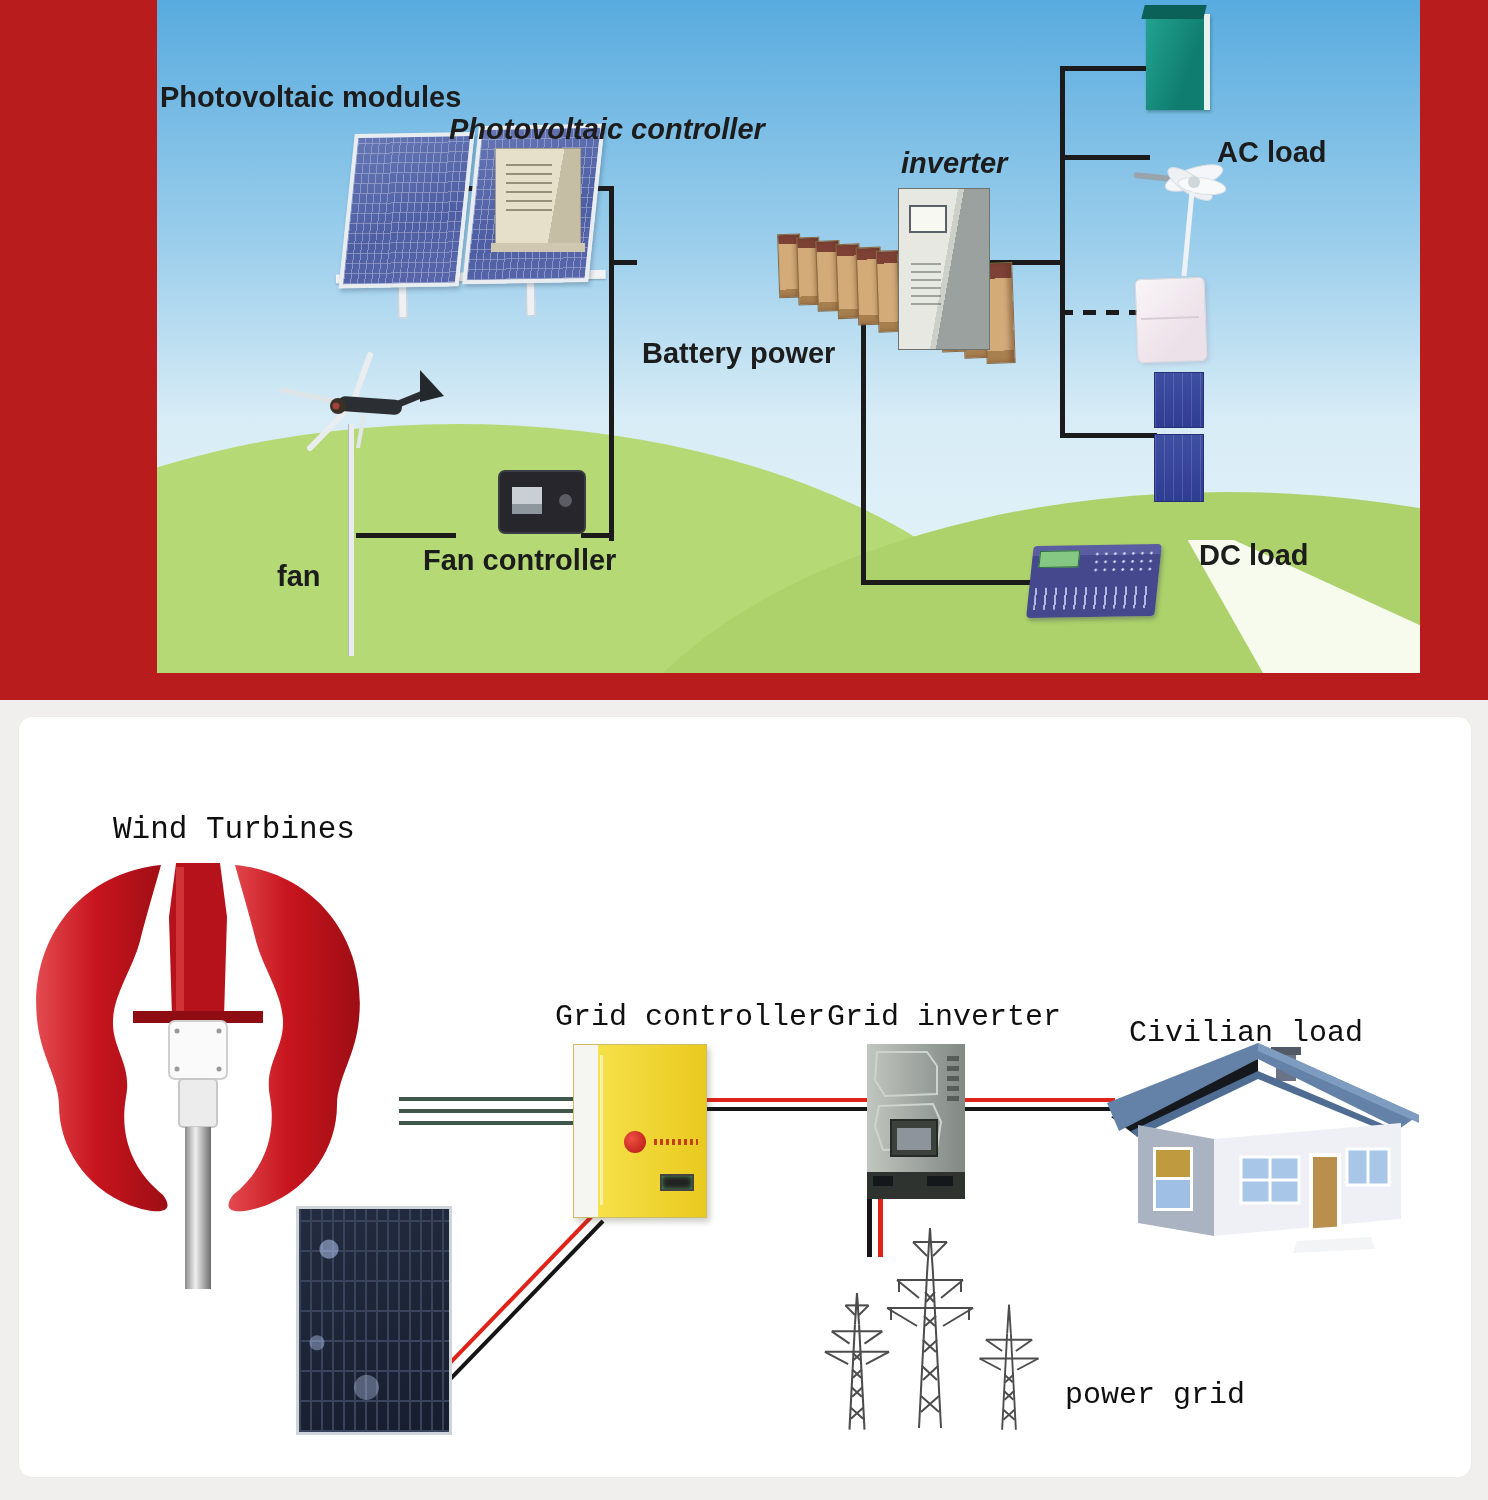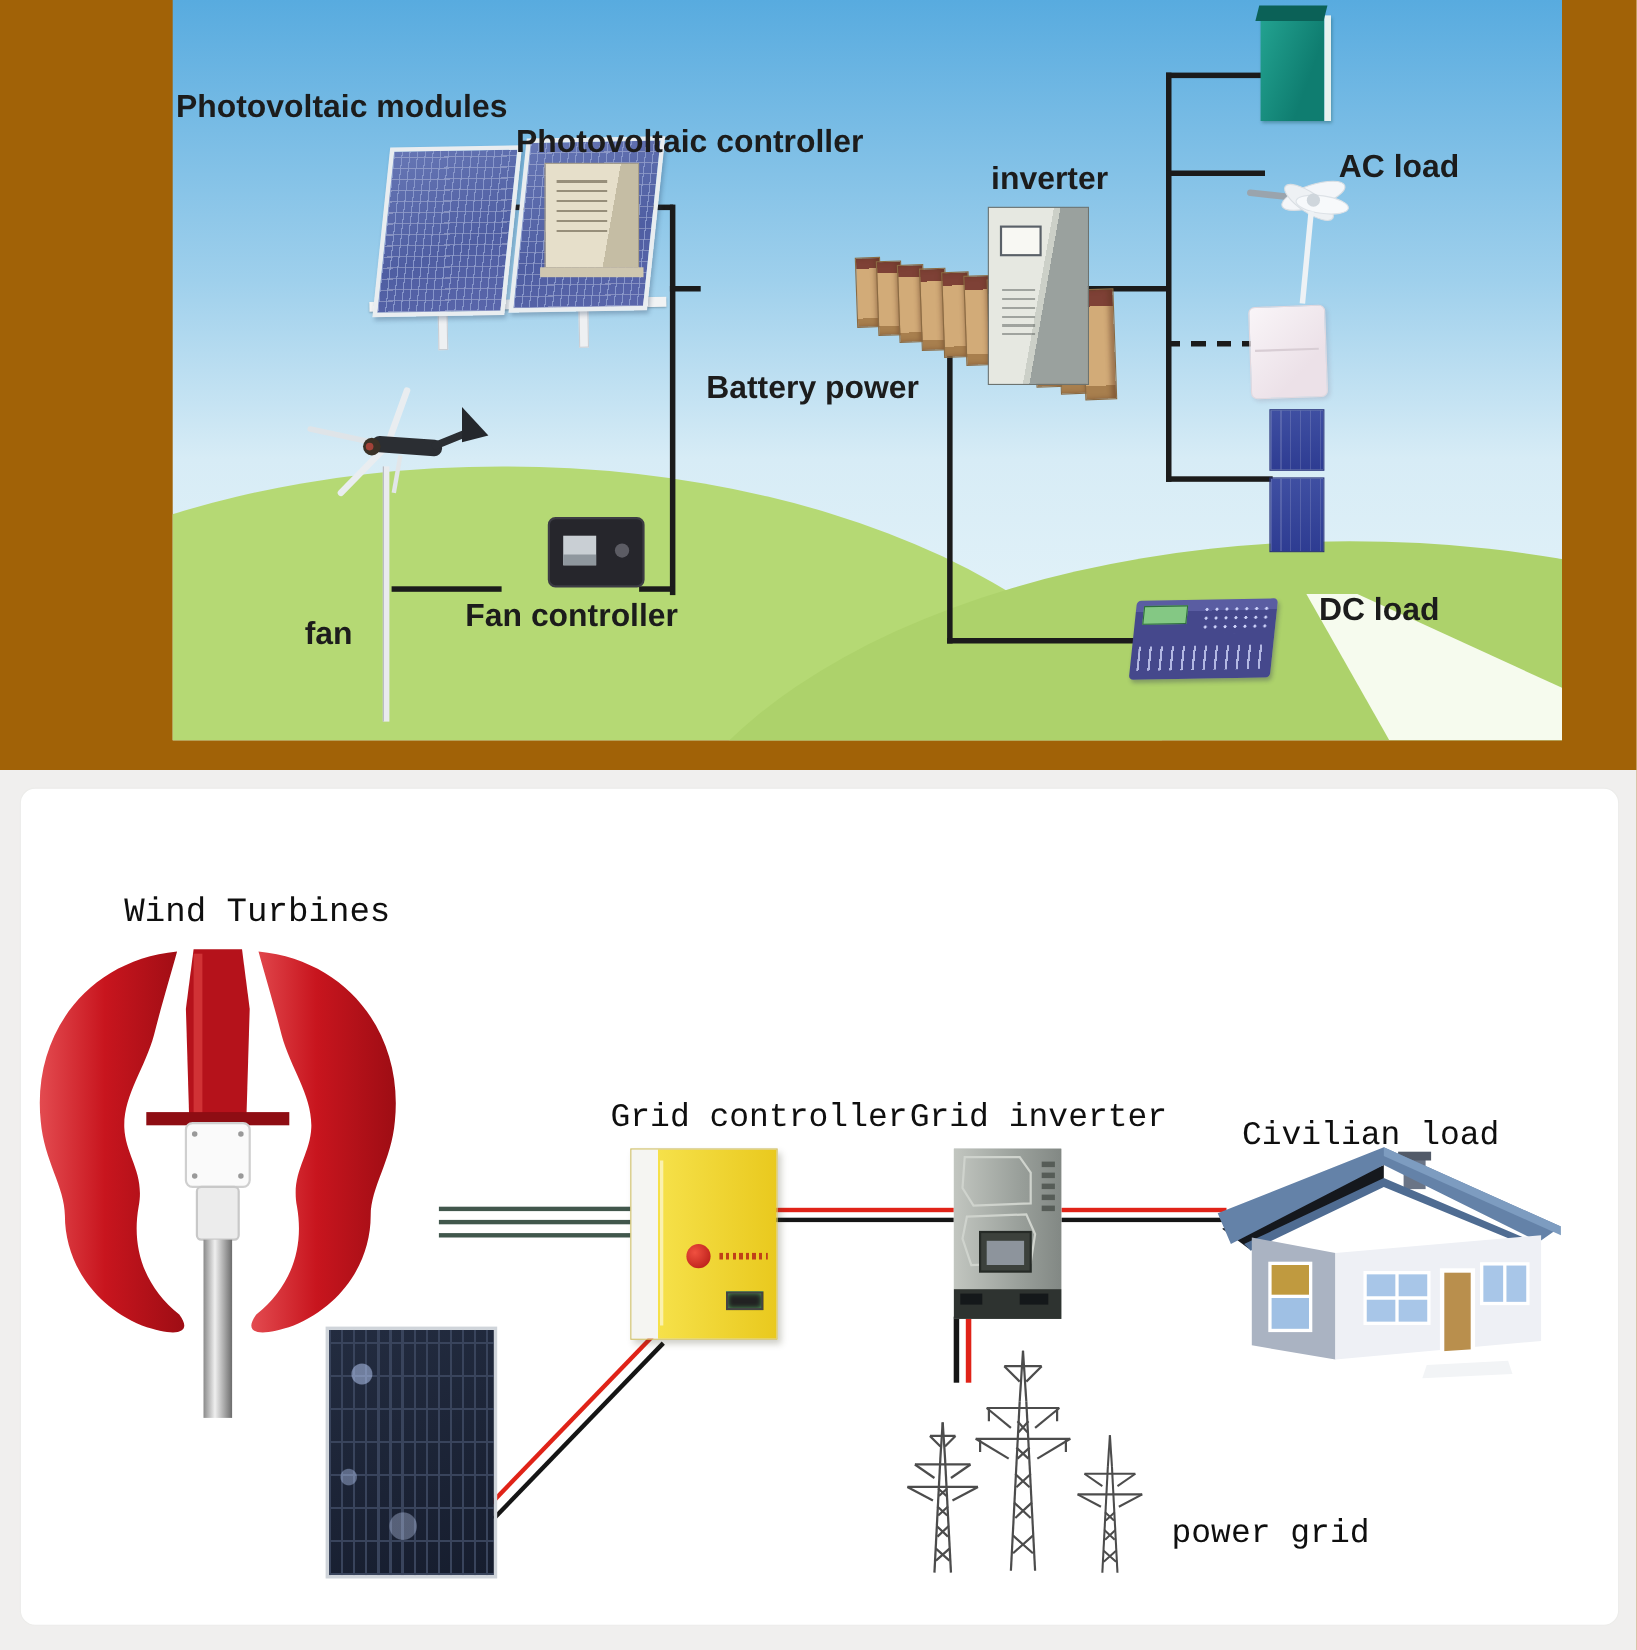--- a/index.html
+++ b/index.html
@@ -1,16 +1,16 @@
 <!DOCTYPE html>
 <html style="--sky-top: #58abdf; --sky-bottom: #eaf6fa; --grass: #b5d974; --wire-black: #1b1b1b; --wire-red: #e02318; --wire-green: #41574c; --turbine-red: #c8151e; --controller-yellow: #f2d732; --panel-blue: #5868aa; --roof-blue: #6482a8; --card-bg: #ffffff; --section-bg: #f0efee;"><head>
 <meta charset="utf-8">
 <style>
   html,body{margin:0;padding:0;background:#fff;}
-  .page{position:relative;width:1488px;height:1500px;overflow:hidden;background:#a16207;
+  .page{position:relative;width:1488px;height:1500px;overflow:hidden;background:#b91c1c;
         font-family:"Liberation Sans",sans-serif;}
   
   .sky{position:absolute;left:157px;top:0;width:1263px;height:673px;overflow:hidden;
        background:linear-gradient(180deg,var(--sky-top,#58abdf) 0%,#9fd0ec 38%,#d7ecf6 62%,var(--sky-bottom,#eaf6fa) 100%);}
   .hill{position:absolute;border-radius:50%;}
   .hill.h1{left:-330px;top:424px;width:1260px;height:720px;background:var(--grass,#b5d974);}
   .hill.h2{left:420px;top:492px;width:1300px;height:720px;background:#add26b;}
   .path{position:absolute;left:990px;top:540px;width:290px;height:133px;background:rgba(252,254,250,.92);
         clip-path:polygon(14% 0,30% 0,100% 70%,100% 100%,40% 100%);}
   .w{position:absolute;background:var(--wire-black,#1b1b1b);}
@@ -188,22 +188,22 @@
     <div class="bluedev" style="left:997px;">
       <div class="m" style="top:0;height:54px;"></div>
       <div class="m" style="top:62px;height:66px;"></div>
     </div>
 
     <div class="mixer" style="left:873px;">
       <div class="scr"></div>
     </div>
 
     <span class="toplabel" style="left:3px;top:82px;">Photovoltaic modules</span>
-    <span class="toplabel" style="left:312px;top:114px;">Photovoltaic controller</span>
-    <span class="toplabel" style="left:744px;top:148px;">inverter</span>
+    <span class="toplabel" style="left:292px;top:114px;font-style:italic;">Photovoltaic controller</span>
+    <span class="toplabel" style="left:744px;top:148px;font-style:italic;">inverter</span>
     <span class="toplabel" style="left:1060px;top:137px;">AC load</span>
     <span class="toplabel" style="left:485px;top:338px;">Battery power</span>
     <span class="toplabel" style="left:120px;top:561px;">fan</span>
     <span class="toplabel" style="left:266px;top:545px;">Fan controller</span>
     <span class="toplabel" style="left:1042px;top:540px;">DC load</span>
   </section>
 
   <div class="graybg"></div>
 
   <section class="card">

